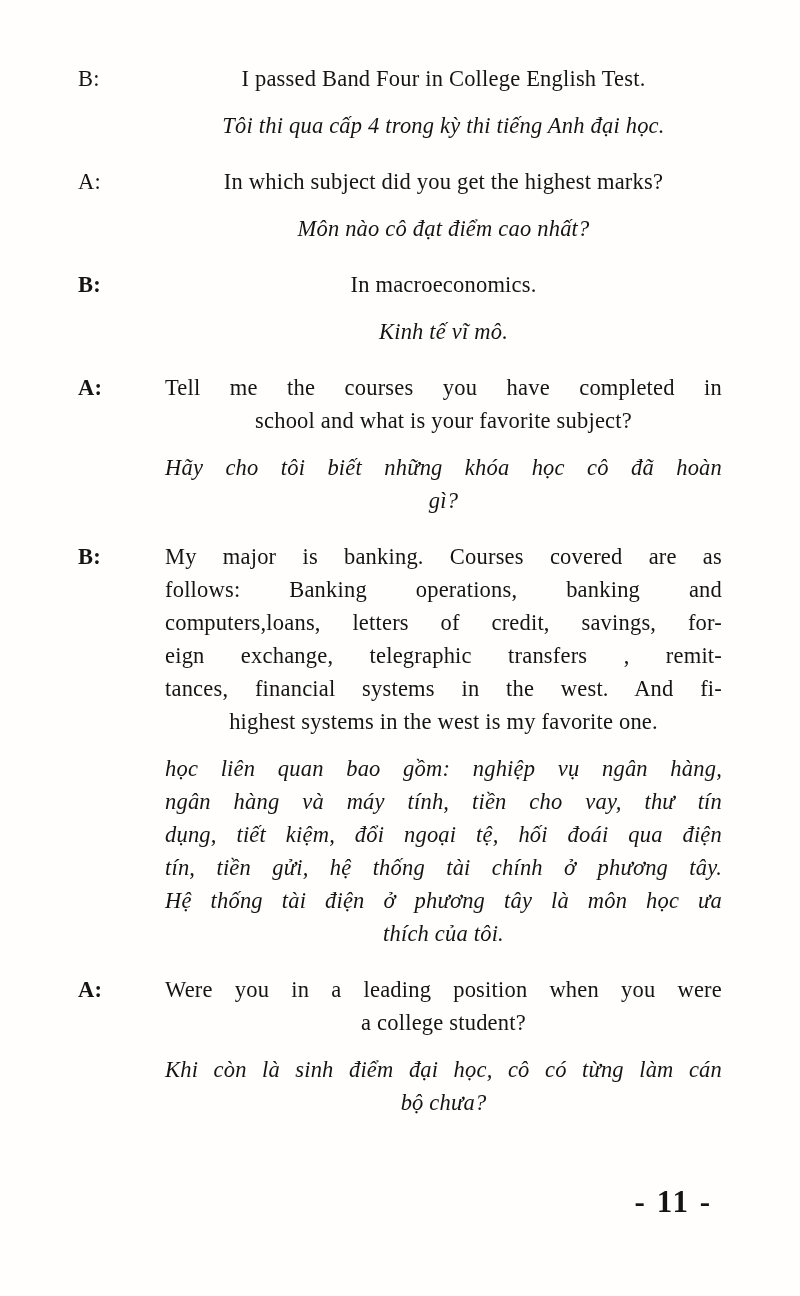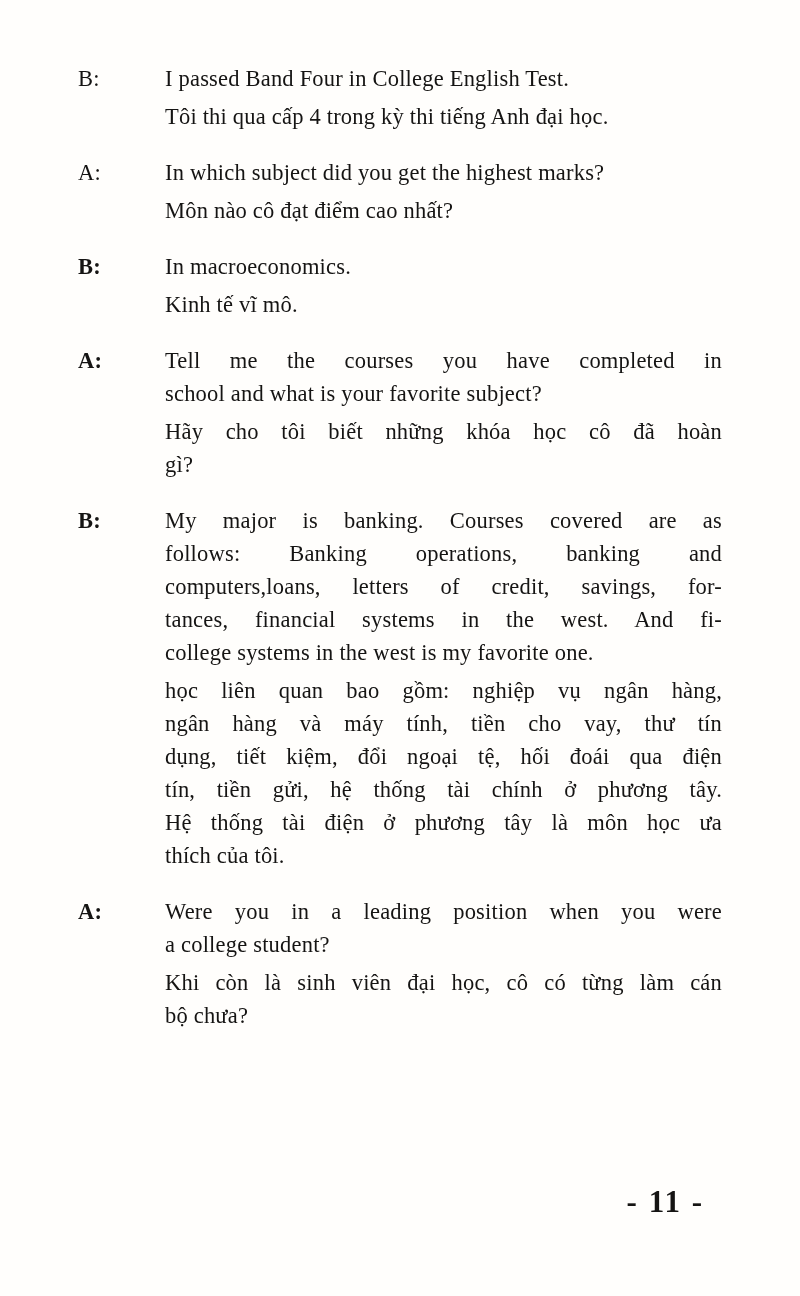--- a/index.html
+++ b/index.html
@@ -32,34 +32,35 @@
     width: 87px;
   }
   .speaker.bold {
     font-weight: bold;
   }
   .entry-body {
     flex: 1;
     min-width: 0;
   }
   .line {
-    text-align: left;
+    text-align: center;
   }
   .line.fill {
     text-align: justify;
     text-align-last: justify;
     -moz-text-align-last: justify;
   }
   .para.vi {
-    margin-top: 5px;
+    font-style: italic;
+    margin-top: 14px;
   }
   .page-number {
     position: absolute;
     top: 1184px;
-    right: 96px;
+    right: 88px;
     font-weight: bold;
     font-size: 31px;
     letter-spacing: 2px;
     line-height: 36px;
   }
 </style>
 </head>
 <body>
 
 <div class="page">
@@ -114,43 +115,44 @@
     </div>
   </div>
 
   <div class="entry">
     <div class="speaker bold">B:</div>
     <div class="entry-body">
       <div class="para en">
         <div class="line fill">My major is banking. Courses covered are as</div>
         <div class="line fill">follows: Banking operations, banking and</div>
         <div class="line fill">computers,loans, letters of credit, savings, for-</div>
+        <div class="line fill">eign exchange, telegraphic transfers , remit-</div>
         <div class="line fill">tances, financial systems in the west. And fi-</div>
-        <div class="line">college systems in the west is my favorite one.</div>
+        <div class="line">highest systems in the west is my favorite one.</div>
       </div>
       <div class="para vi">
         <div class="line fill">học liên quan bao gồm: nghiệp vụ ngân hàng,</div>
         <div class="line fill">ngân hàng và máy tính, tiền cho vay, thư tín</div>
         <div class="line fill">dụng, tiết kiệm, đổi ngoại tệ, hối đoái qua điện</div>
         <div class="line fill">tín, tiền gửi, hệ thống tài chính ở phương tây.</div>
         <div class="line fill">Hệ thống tài điện ở phương tây là môn học ưa</div>
         <div class="line">thích của tôi.</div>
       </div>
     </div>
   </div>
 
   <div class="entry">
     <div class="speaker bold">A:</div>
     <div class="entry-body">
       <div class="para en">
         <div class="line fill">Were you in a leading position when you were</div>
         <div class="line">a college student?</div>
       </div>
       <div class="para vi">
-        <div class="line fill">Khi còn là sinh viên đại học, cô có từng làm cán</div>
+        <div class="line fill">Khi còn là sinh điểm đại học, cô có từng làm cán</div>
         <div class="line">bộ chưa?</div>
       </div>
     </div>
   </div>
 
   <div class="page-number">- 11 -</div>
 
 </div>
 
 </body></html>

